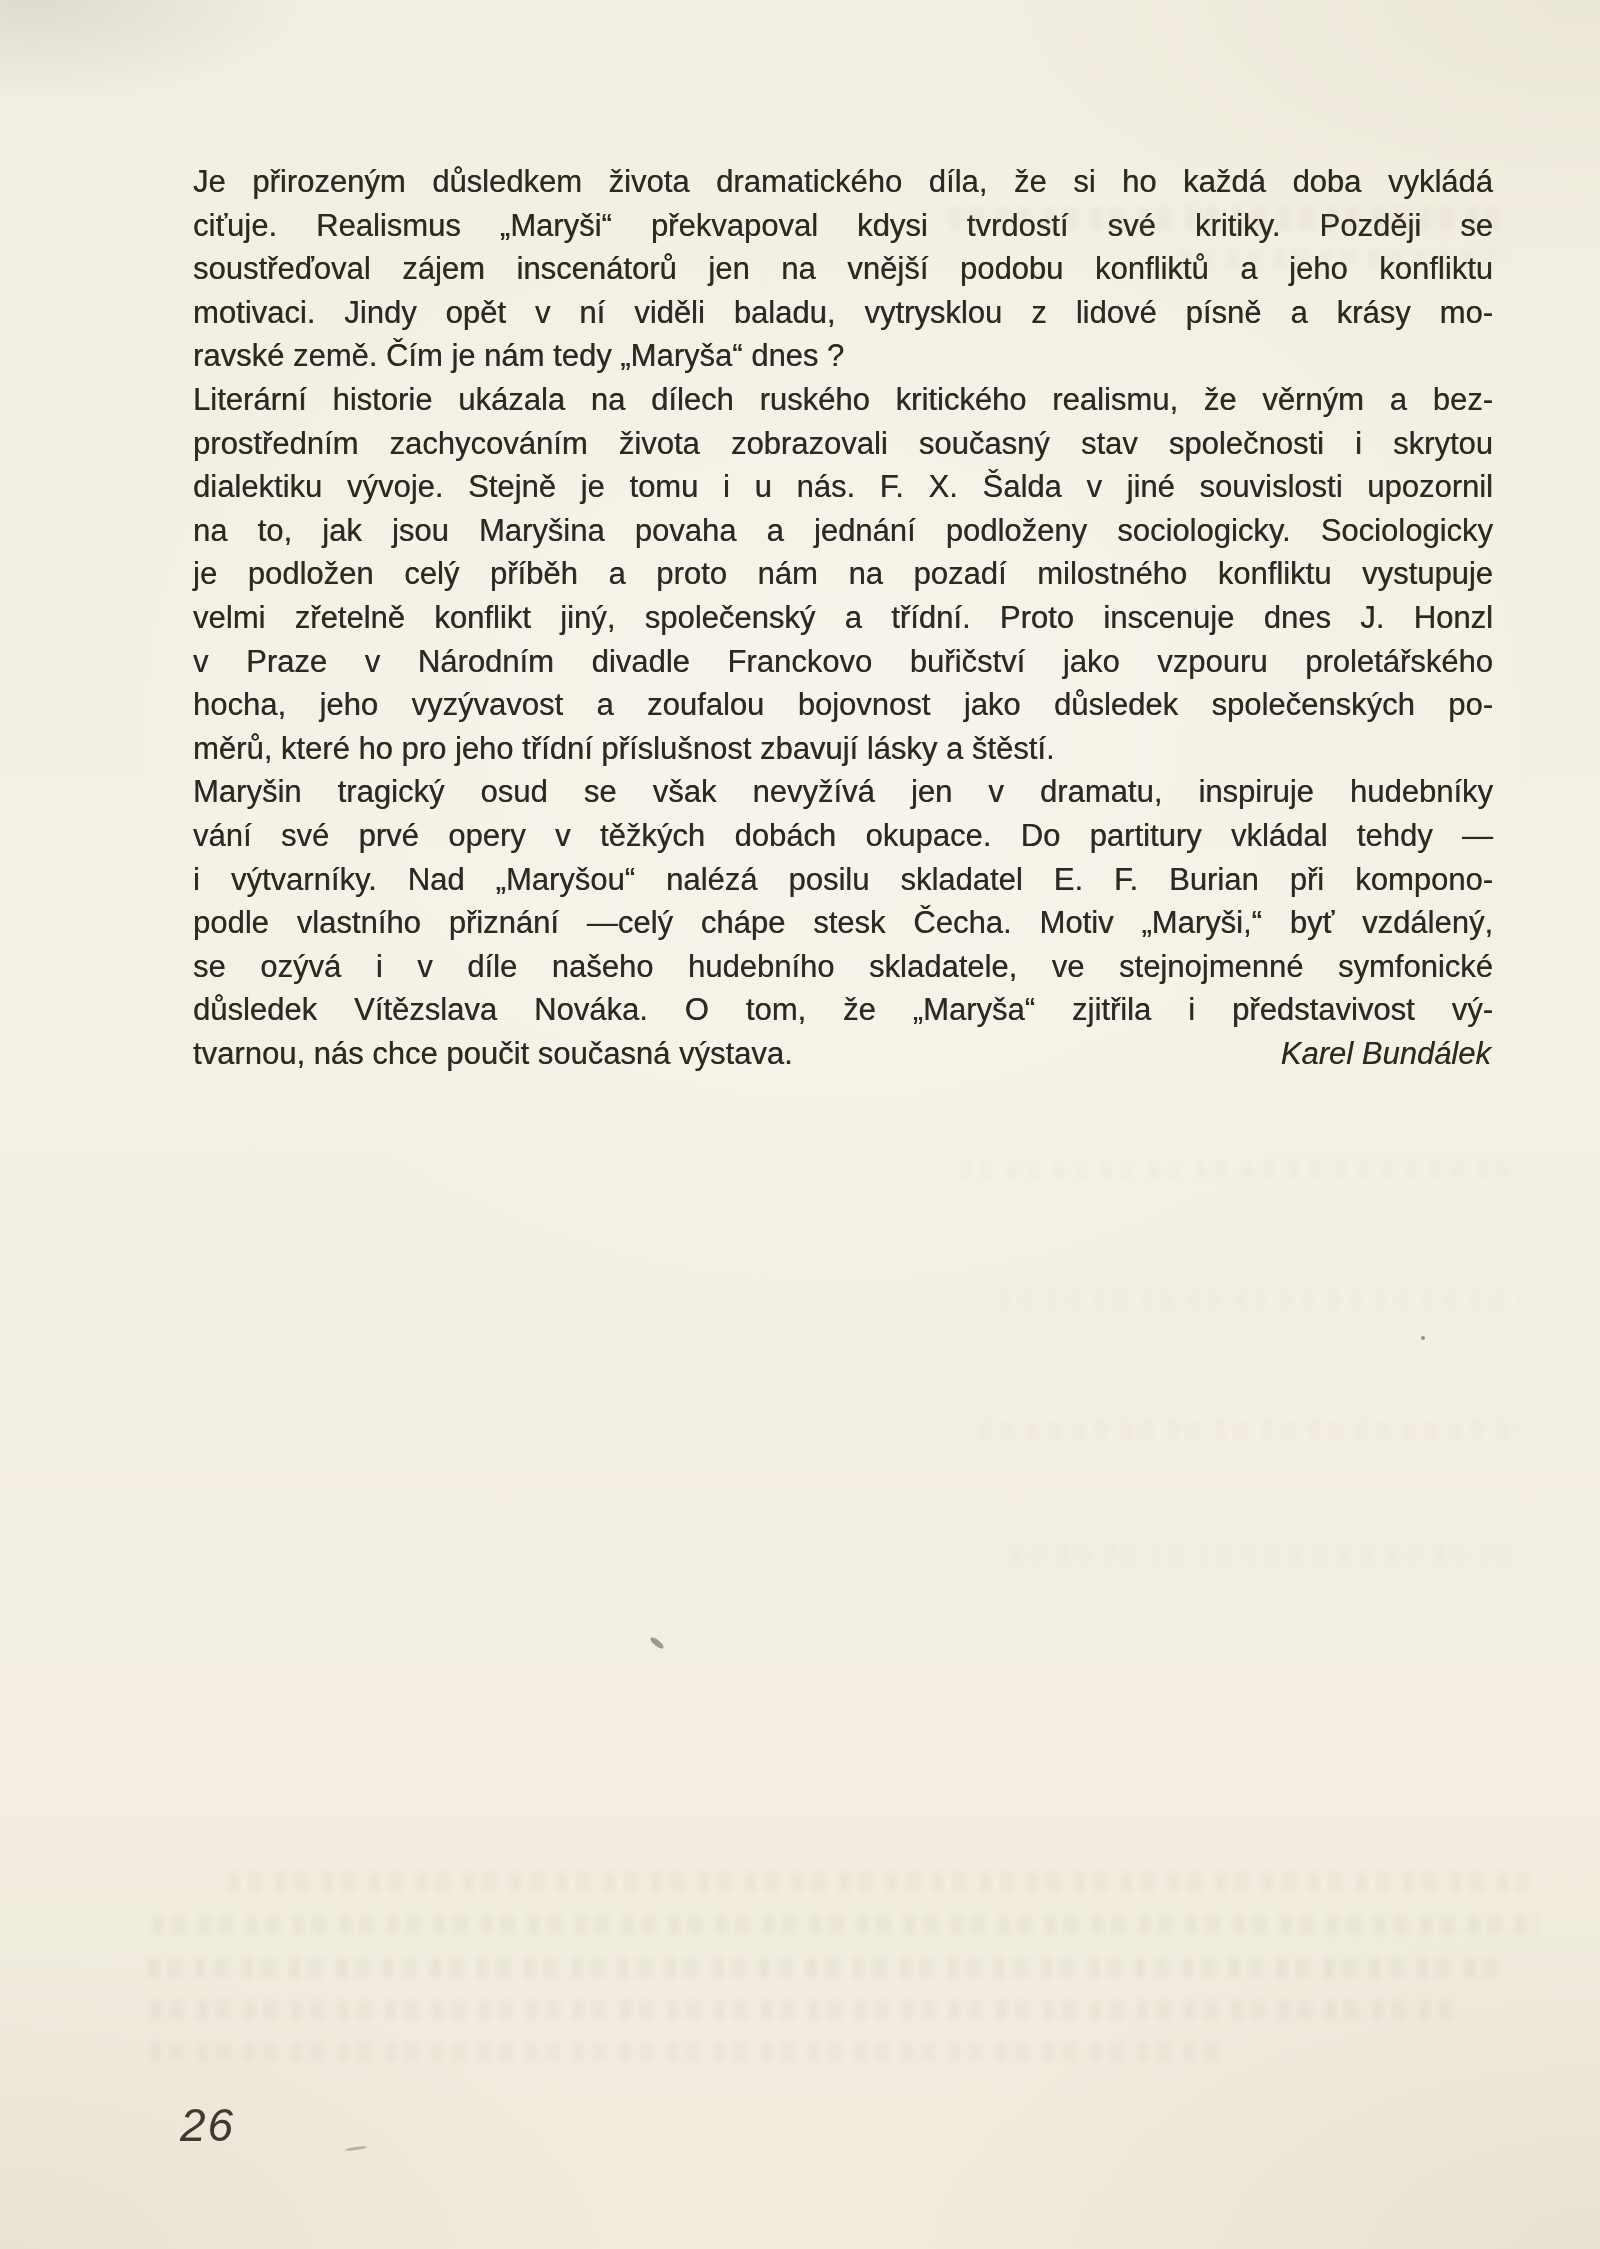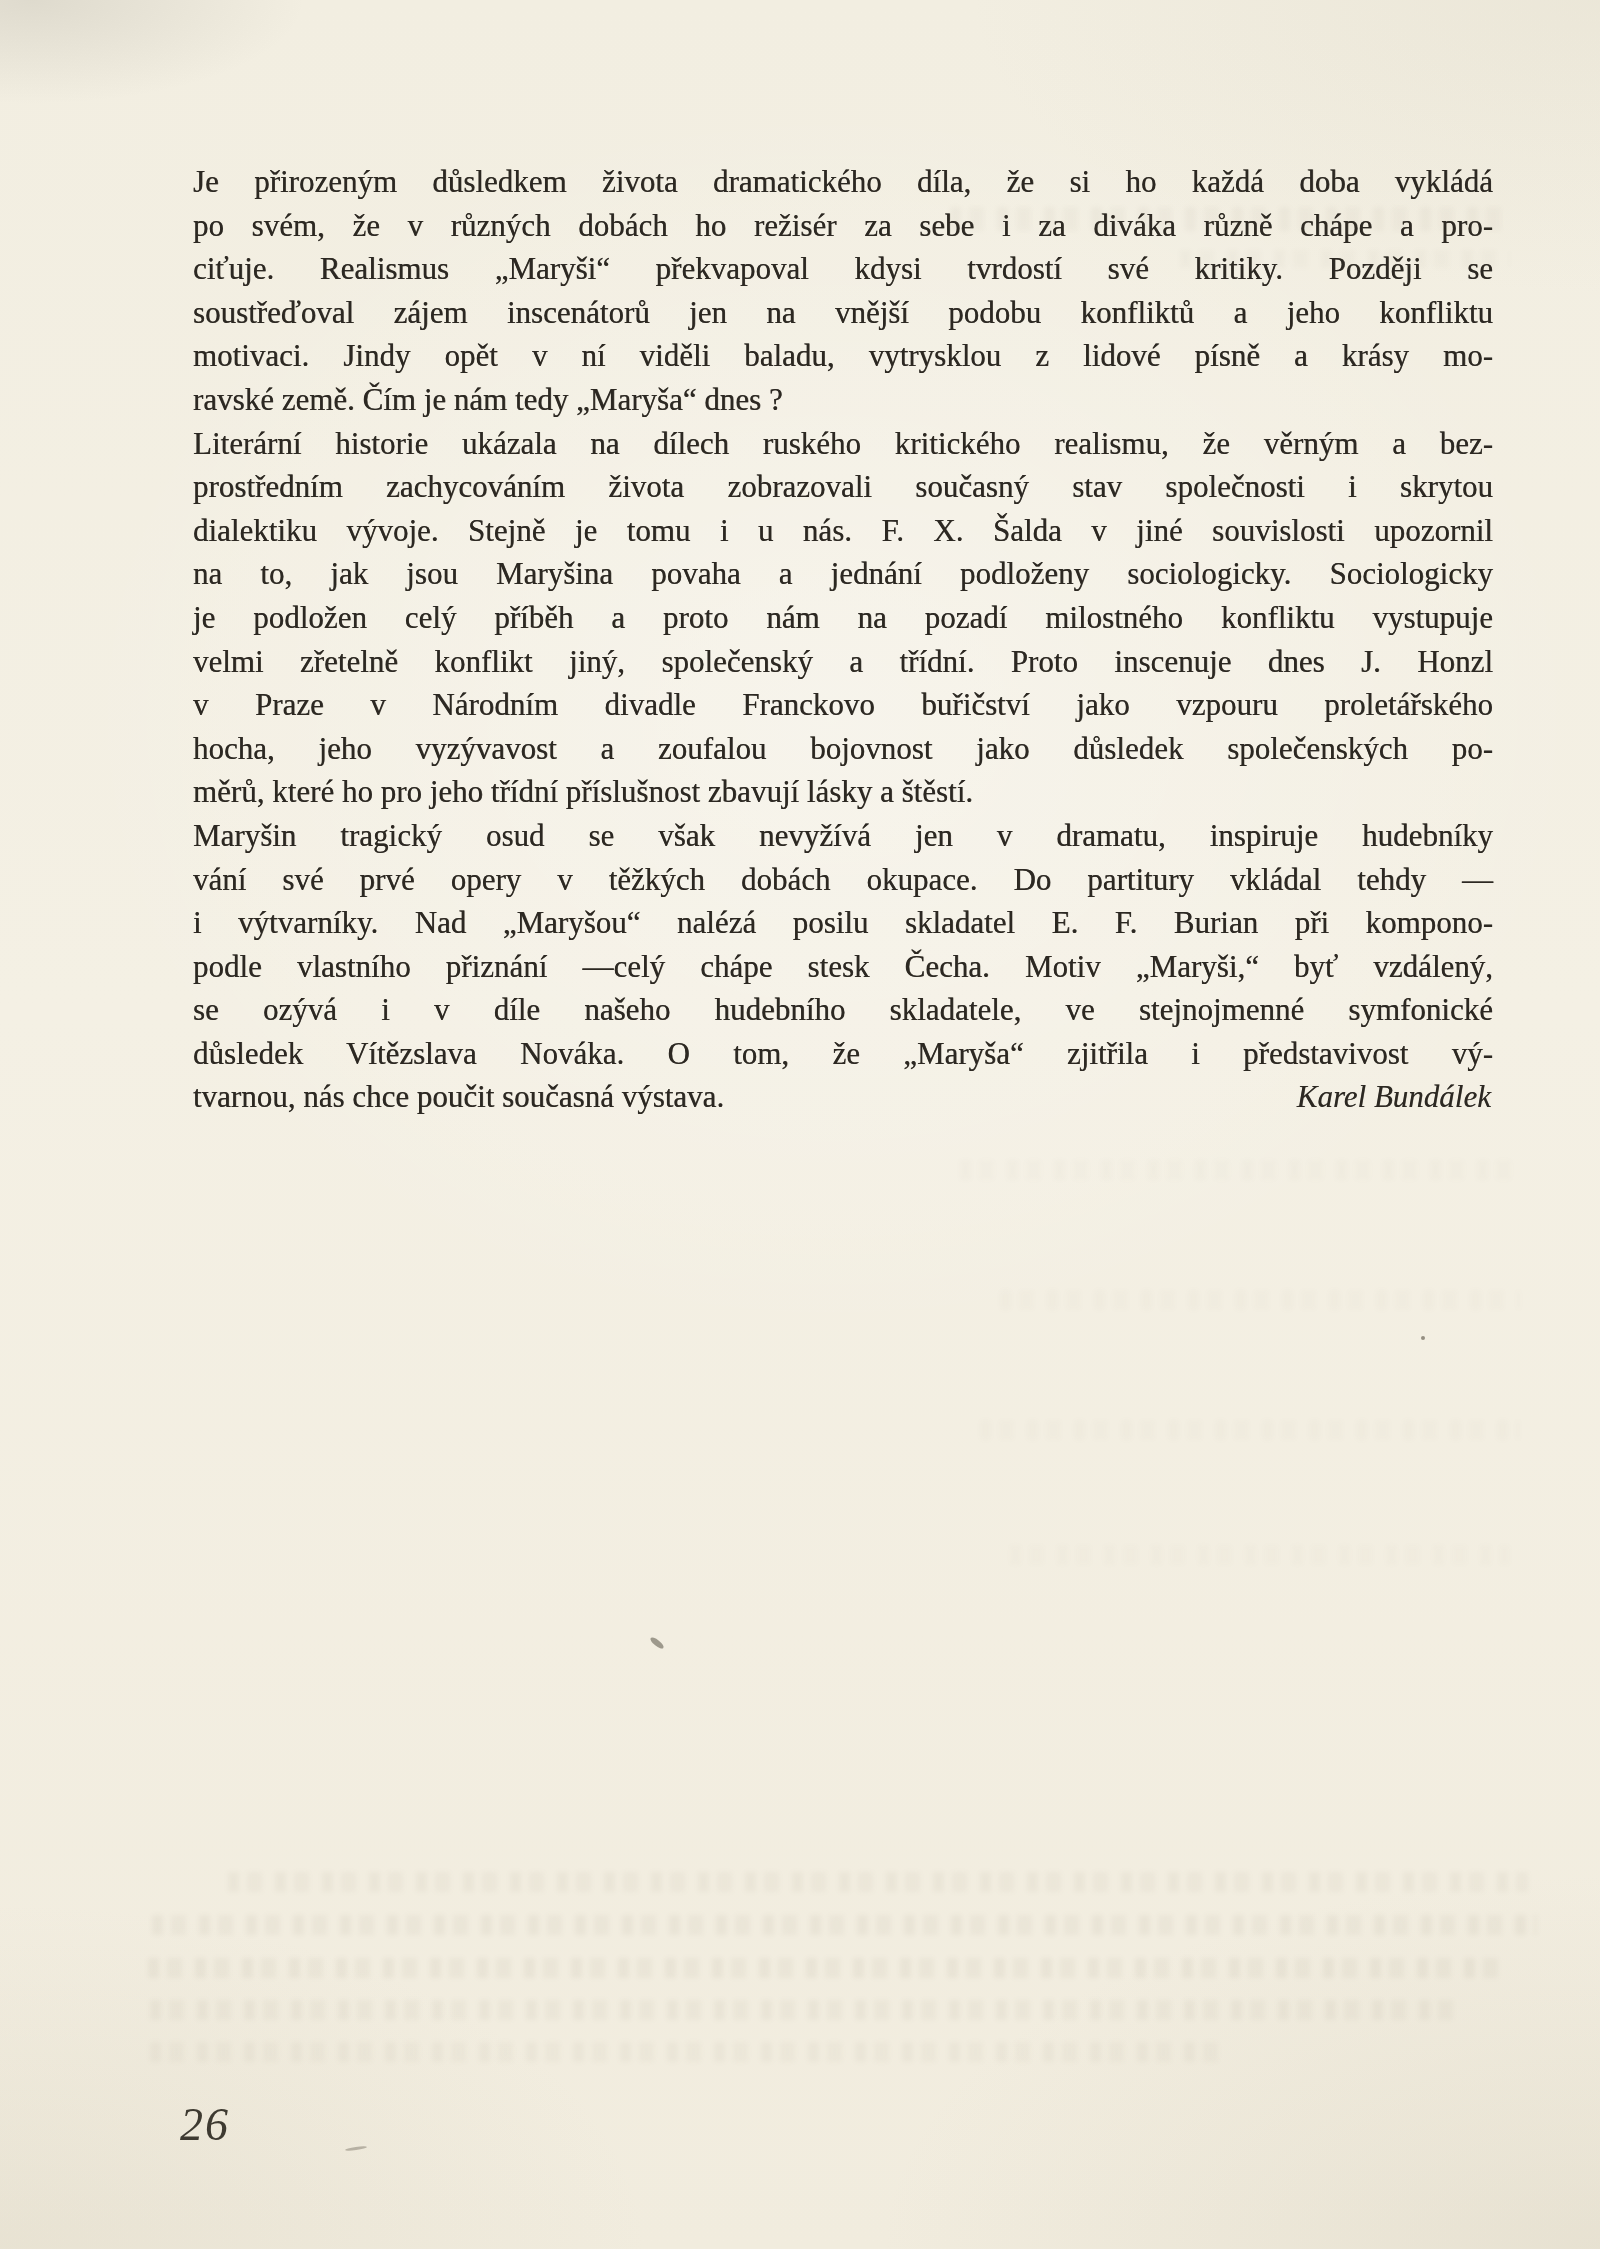--- a/index.html
+++ b/index.html
@@ -13,21 +13,21 @@
     height: 2249px;
     overflow: hidden;
     background-color: #f3efe2;
     background-image:
       radial-gradient(1100px 900px at 52% 32%, rgba(255,255,255,0.30), rgba(255,255,255,0) 70%),
       radial-gradient(420px 160px at 2% 0%, rgba(120,116,104,0.16), rgba(120,116,104,0) 65%),
       radial-gradient(900px 420px at 100% 0%, rgba(205,198,176,0.18), rgba(205,198,176,0) 70%),
       radial-gradient(1000px 520px at 100% 100%, rgba(196,188,165,0.22), rgba(196,188,165,0) 72%),
       radial-gradient(900px 480px at 0% 100%, rgba(196,188,165,0.20), rgba(196,188,165,0) 72%),
       linear-gradient(180deg, #f2eee1 0%, #f4f0e4 45%, #f1ecde 100%);
-    font-family: Liberation Serif, serif;
+    font-family: Liberation Sans, sans-serif;
   }
   .text-block {
     position: absolute;
     left: 193px;
     top: 160px;
     width: 1300px;
     font-size: 31px;
     line-height: 43.6px;
     color: #2c2822;
     text-shadow: 0.35px 0 0 rgba(44,40,34,0.75);
@@ -114,21 +114,20 @@
   }
 </style>
 </head>
 <body>
 
 <div class="page">
 
   <div class="text-block" id="text-block">
       <div class="paragraph">
         <div class="line">Je přirozeným důsledkem života dramatického díla, že si ho každá doba vykládá</div>
-        <div class="line">po svém, že v různých dobách ho režisér za sebe i za diváka různě chápe a pro-</div>
         <div class="line">ciťuje. Realismus „Maryši“ překvapoval kdysi tvrdostí své kritiky. Později se</div>
         <div class="line">soustřeďoval zájem inscenátorů jen na vnější podobu konfliktů a jeho konfliktu</div>
         <div class="line">motivaci. Jindy opět v ní viděli baladu, vytrysklou z lidové písně a krásy mo-</div>
         <div class="line line-last">ravské země. Čím je nám tedy „Maryša“ dnes ?</div>
       </div>
       <div class="paragraph">
         <div class="line">Literární historie ukázala na dílech ruského kritického realismu, že věrným a bez-</div>
         <div class="line">prostředním zachycováním života zobrazovali současný stav společnosti i skrytou</div>
         <div class="line">dialektiku vývoje. Stejně je tomu i u nás. F. X. Šalda v jiné souvislosti upozornil</div>
         <div class="line">na to, jak jsou Maryšina povaha a jednání podloženy sociologicky. Sociologicky</div>

